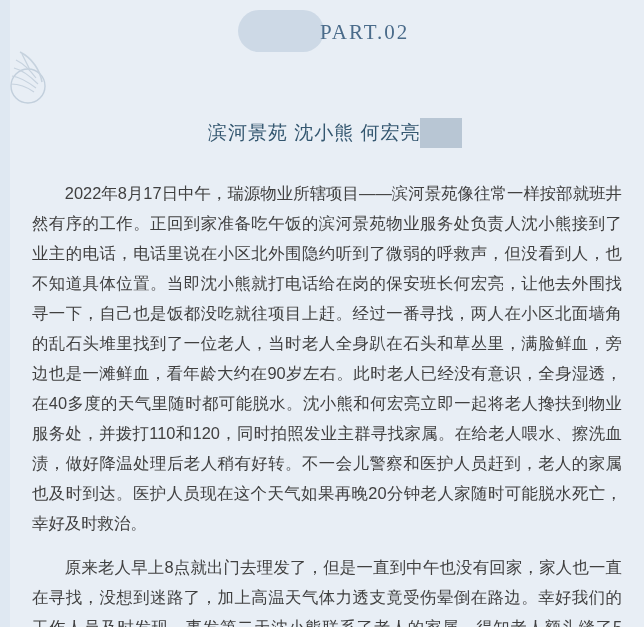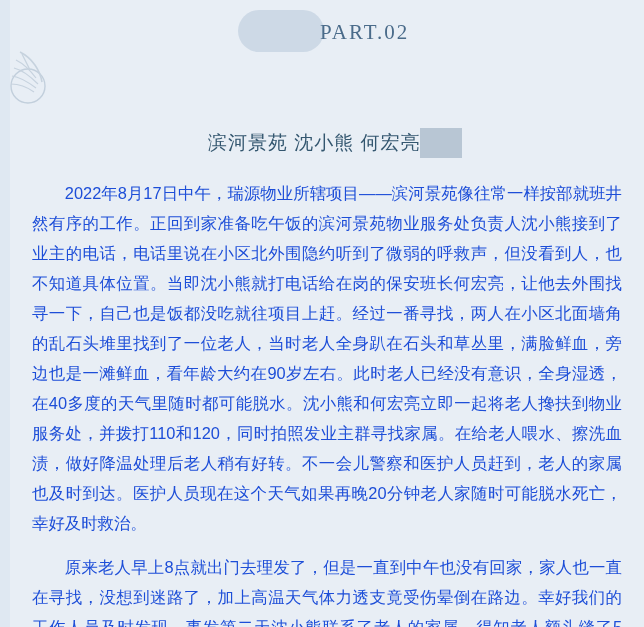--- a/index.html
+++ b/index.html
@@ -58,21 +58,21 @@
     left: 6px;
     top: 44px;
     width: 74px;
     height: 62px;
   }
 
   
   .title-wrap {
     position: absolute;
     left: 0;
-    top: 120px;
+    top: 110px;
     width: 540px;
     height: 56px;
   }
   .title-block {
     position: absolute;
     left: 420px;
     top: 8px;
     width: 42px;
     height: 30px;
     background: #b8c6d4;
@@ -90,21 +90,21 @@
   
   .content {
     position: absolute;
     left: 32px;
     top: 178px;
     width: 590px;
   }
   .para {
     font-size: 16.4px;
     line-height: 30px;
-    color: #1d4ed8;
+    color: #404040;
     text-align: justify;
     text-justify: inter-ideograph;
     margin: 0 0 14px 0;
     text-indent: 2em;
   }
   .para:last-child { margin-bottom: 0; }
 </style>
 </head>
 <body>
 

